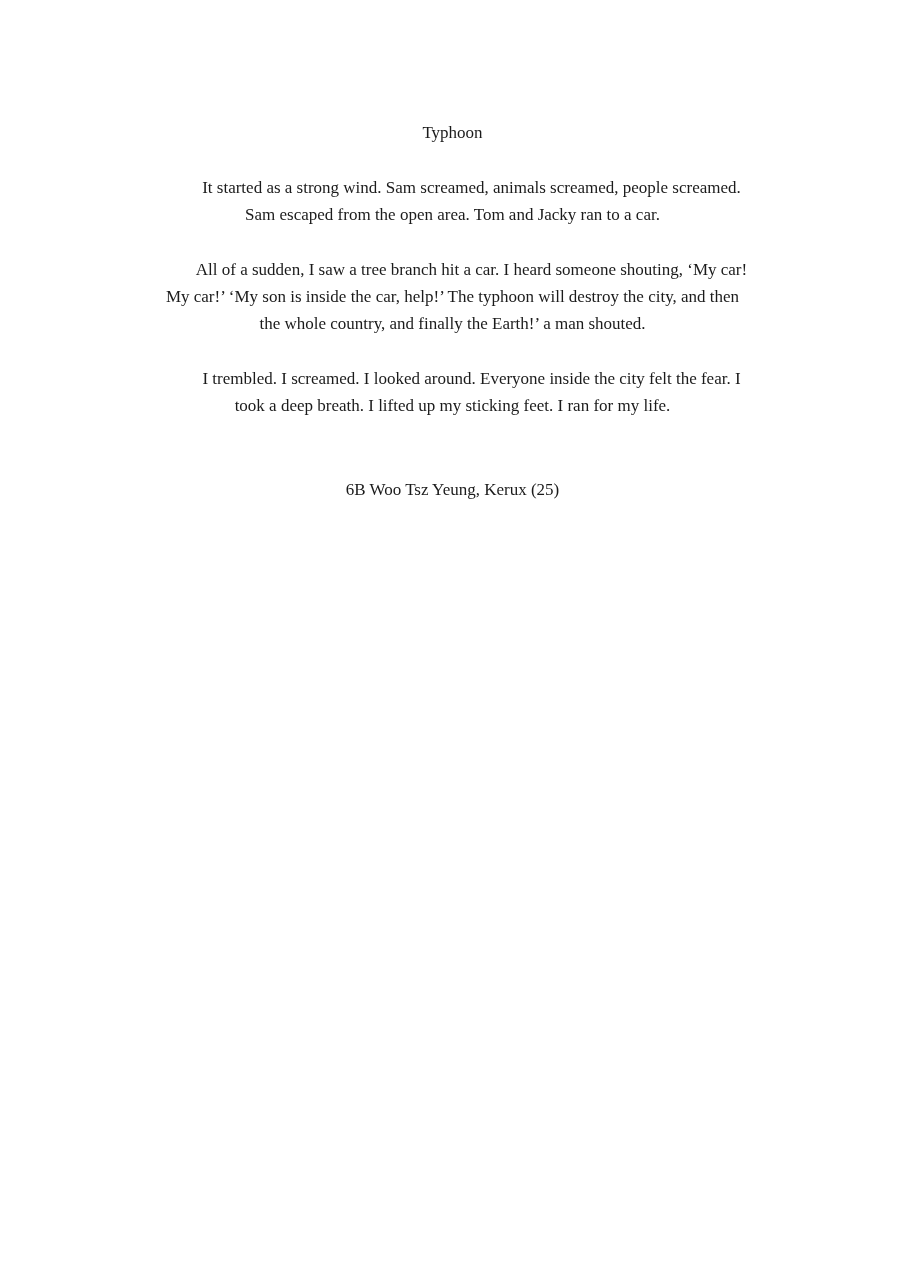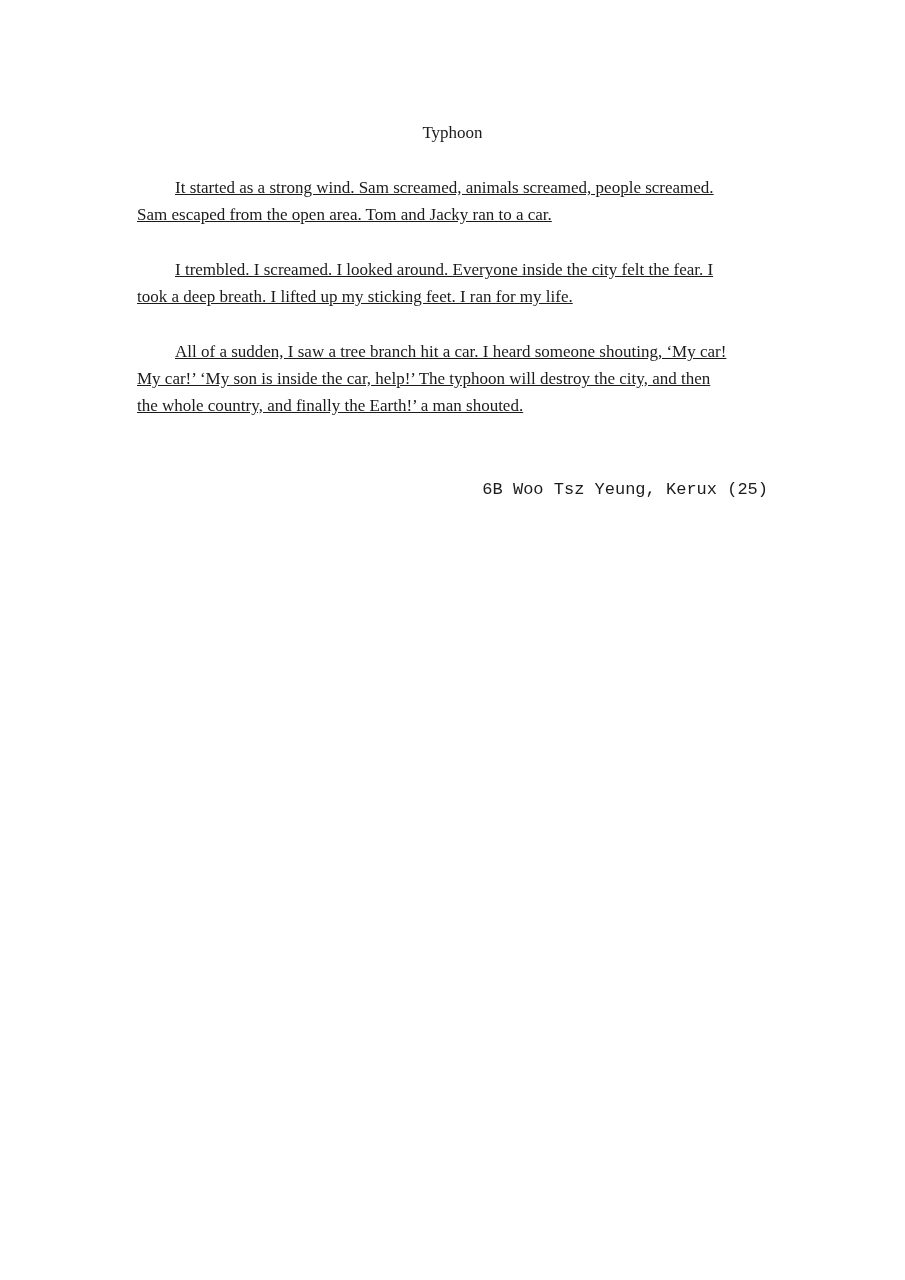--- a/index.html
+++ b/index.html
@@ -26,46 +26,44 @@
   .doc-title {
     text-align: center;
     font-size: 17px;
     font-weight: normal;
     line-height: 27px;
     margin-bottom: 28px;
   }
   .para {
     white-space: pre-line;      
     text-indent: 38px;           
-    text-align: left;
+    text-align: center;
     margin-bottom: 28px;
-    text-decoration: underline;
   }
   .byline {
-    text-align: right;
+    text-align: center;
     margin-top: 57px;
     line-height: 27px;
-    font-family: Liberation Mono, monospace;
   }
 </style>
 </head>
 <body>
 
 <div class="page">
   <div class="content">
 
     <h1 class="doc-title">Typhoon</h1>
 
     <p class="para">It started as a strong wind. Sam screamed, animals screamed, people screamed.
 Sam escaped from the open area. Tom and Jacky ran to a car.</p>
 
 
-    <p class="para">I trembled. I screamed. I looked around. Everyone inside the city felt the fear. I
-took a deep breath. I lifted up my sticking feet. I ran for my life.</p>
-
     <p class="para">All of a sudden, I saw a tree branch hit a car. I heard someone shouting, ‘My car!
 My car!’ ‘My son is inside the car, help!’ The typhoon will destroy the city, and then
 the whole country, and finally the Earth!’ a man shouted.</p>
+
+    <p class="para">I trembled. I screamed. I looked around. Everyone inside the city felt the fear. I
+took a deep breath. I lifted up my sticking feet. I ran for my life.</p>
 
     <p class="byline">6B Woo Tsz Yeung, Kerux (25)</p>
 
   </div>
 </div>
 
 </body></html>

